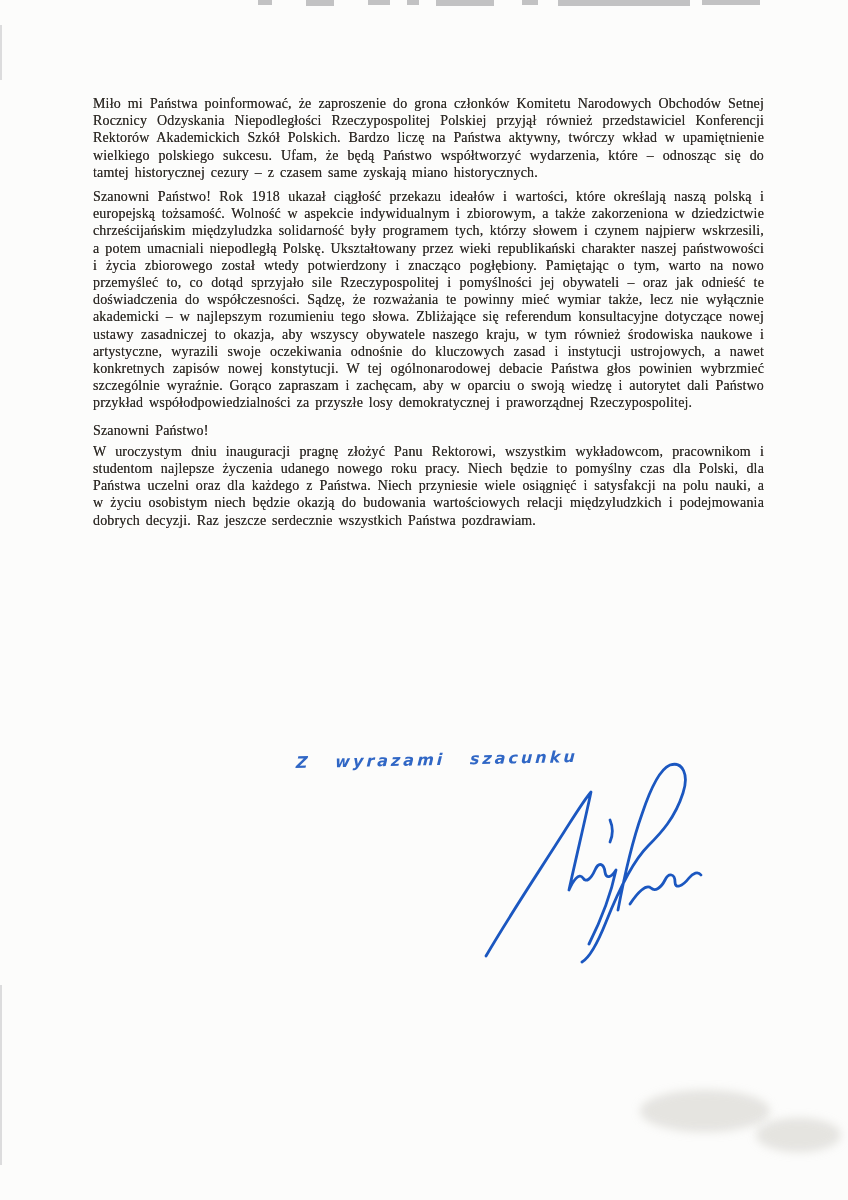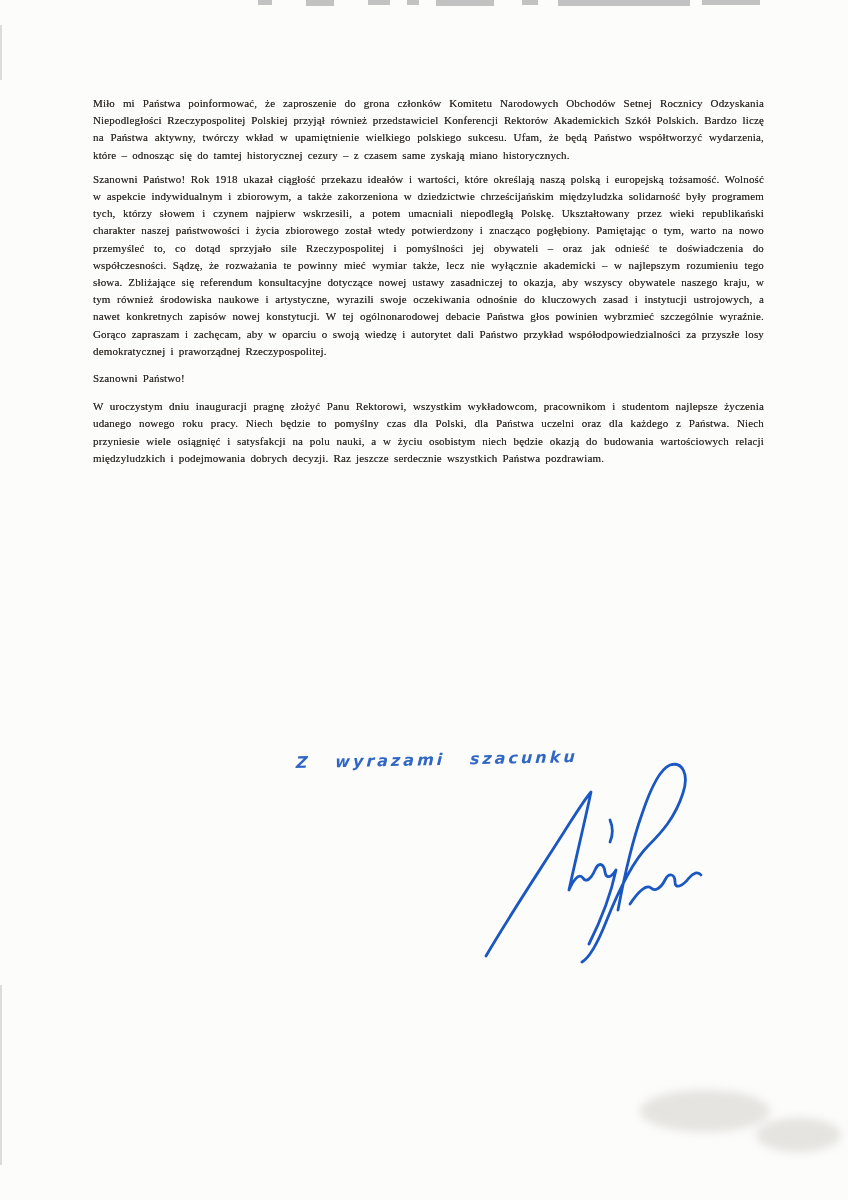--- a/index.html
+++ b/index.html
@@ -13,30 +13,30 @@
   }
   .textblock {
     position: absolute;
     left: 93px;
     top: 95px;
     width: 671px;
     color: #2e2a26;
   }
   .para {
     margin: 0 0 7px 0;
-    font-size: 11px;
+    font-size: 14px;
     line-height: 17.2px;
     text-align: justify;
     word-spacing: 2.2px;
     letter-spacing: 0.15px;
     text-shadow: 0 0 0.3px rgba(44, 40, 34, 0.75);
   }
   .salutation {
     margin-top: 10px;
-    margin-bottom: 11px;
+    margin-bottom: 4px;
     text-align: left;
   }
   .closing-handwritten {
     position: absolute;
     left: 296px;
     top: 750px;
     color: #1b57c0;
     font-family: "DejaVu Sans", sans-serif;
     font-size: 16px;
     font-style: italic;

